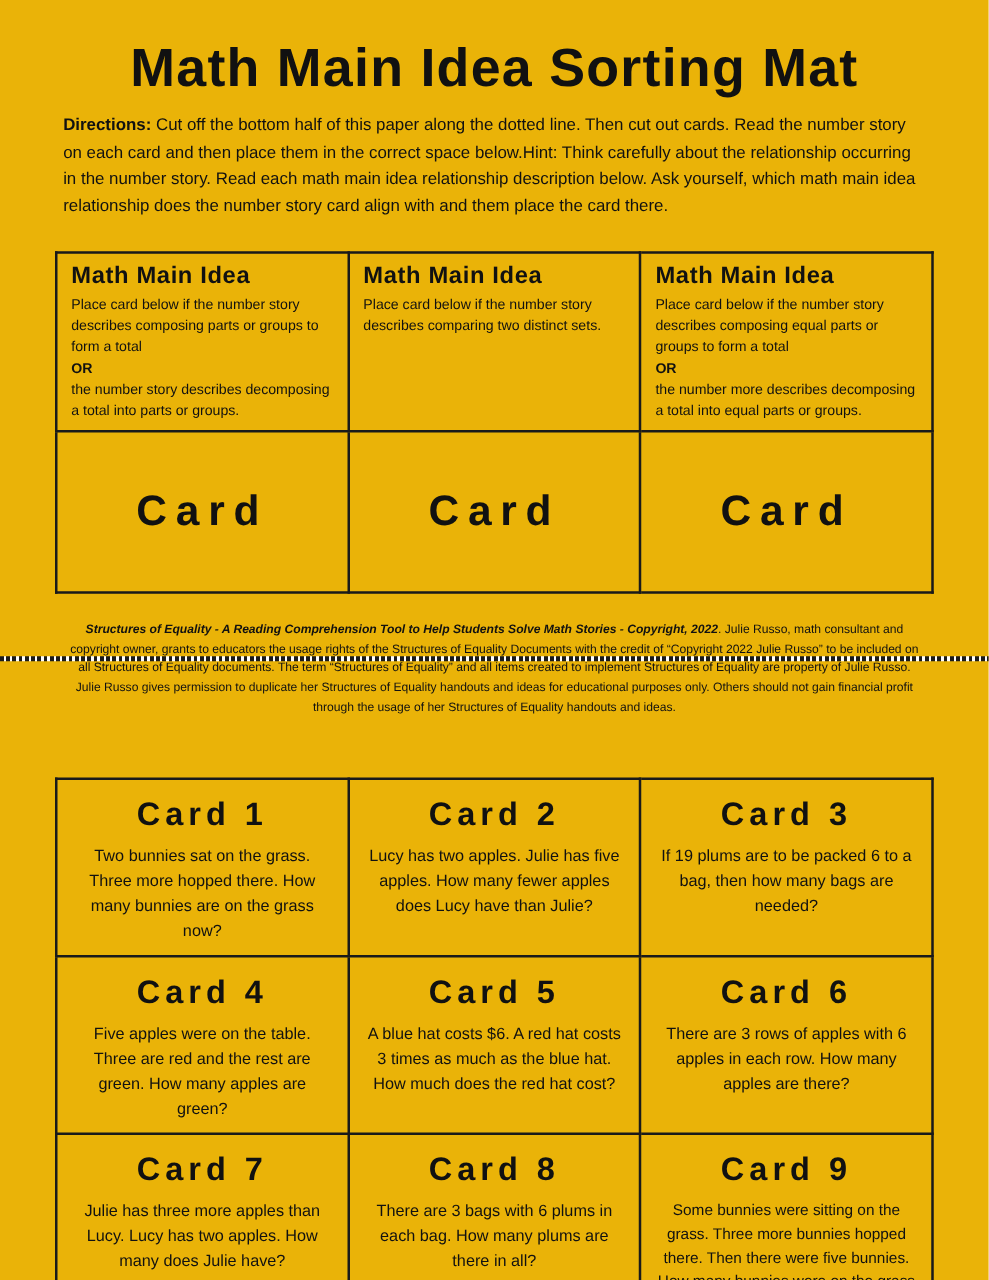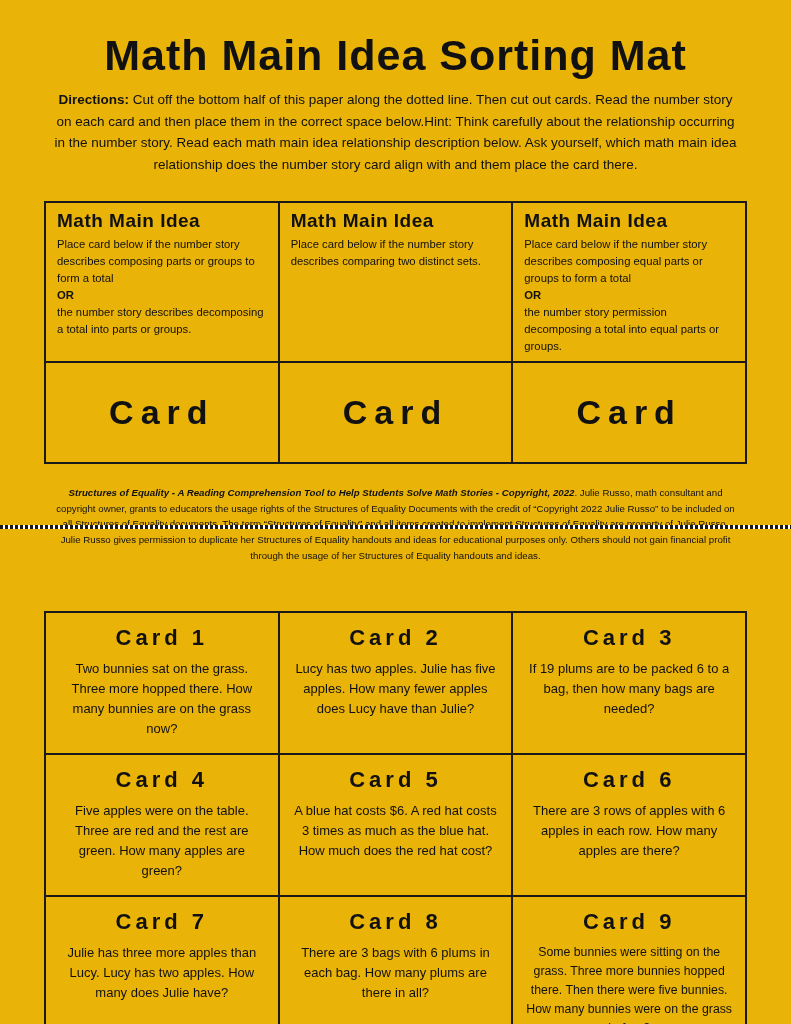--- a/index.html
+++ b/index.html
@@ -17,21 +17,21 @@
     font-weight: bold;
     font-size: 43px;
     letter-spacing: 1px;
     padding-top: 34px;
     line-height: 1.0;
   }
 
   .directions {
     width: 690px;
     margin: 12px auto 0;
-    text-align: center;
+    text-align: left;
     font-size: 13.5px;
     line-height: 1.6;
   }
   .directions .bold { font-weight: bold; }
 
   table { border-collapse: collapse; }
 
   .mat-table {
     width: 703px;
     margin: 26px auto 0;
@@ -45,21 +45,21 @@
   }
   .idea-heading {
     font-weight: bold;
     font-size: 19px;
     letter-spacing: 0.5px;
     margin-bottom: 4px;
   }
   .idea-text { font-size: 11.3px; line-height: 1.5; }
   .idea-or { font-size: 11.3px; line-height: 1.5; font-weight: bold; }
   .drop-cell {
-    height: 101px;
+    height: 129px;
     text-align: center;
     vertical-align: middle;
   }
   .drop-label {
     font-weight: bold;
     font-size: 34px;
     letter-spacing: 7px;
   }
 
   .copyright {
@@ -85,21 +85,21 @@
   }
   .cards-table td {
     border: 2px solid #1a1a1a;
     height: 142px;
     vertical-align: top;
     text-align: center;
     padding: 12px 8px 0;
   }
   .story-title {
     font-weight: bold;
-    font-size: 22px;
+    font-size: 26px;
     letter-spacing: 4px;
     margin-bottom: 8px;
   }
   .story-text {
     font-size: 13px;
     line-height: 1.55;
     margin: 0 auto;
     width: 96%;
   }
   .story-text.small { font-size: 12.3px; width: 100%; }
@@ -132,21 +132,21 @@
         <div class="idea-text">the number story describes decomposing a total into parts or groups.</div>
       </td>
       <td class="idea-cell">
         <div class="idea-heading">Math Main Idea</div>
         <div class="idea-text">Place card below if the number story describes comparing two distinct sets.</div>
       </td>
       <td class="idea-cell">
         <div class="idea-heading">Math Main Idea</div>
         <div class="idea-text">Place card below if the number story describes composing equal parts or groups to form a total</div>
         <div class="idea-or">OR</div>
-        <div class="idea-text">the number story permission decomposing a total into equal parts or groups.</div>
+        <div class="idea-text">the number more describes decomposing a total into equal parts or groups.</div>
       </td>
     </tr>
     <tr>
       <td class="drop-cell">
         <span class="drop-label">Card</span>
       </td>
       <td class="drop-cell">
         <span class="drop-label">Card</span>
       </td>
       <td class="drop-cell">

